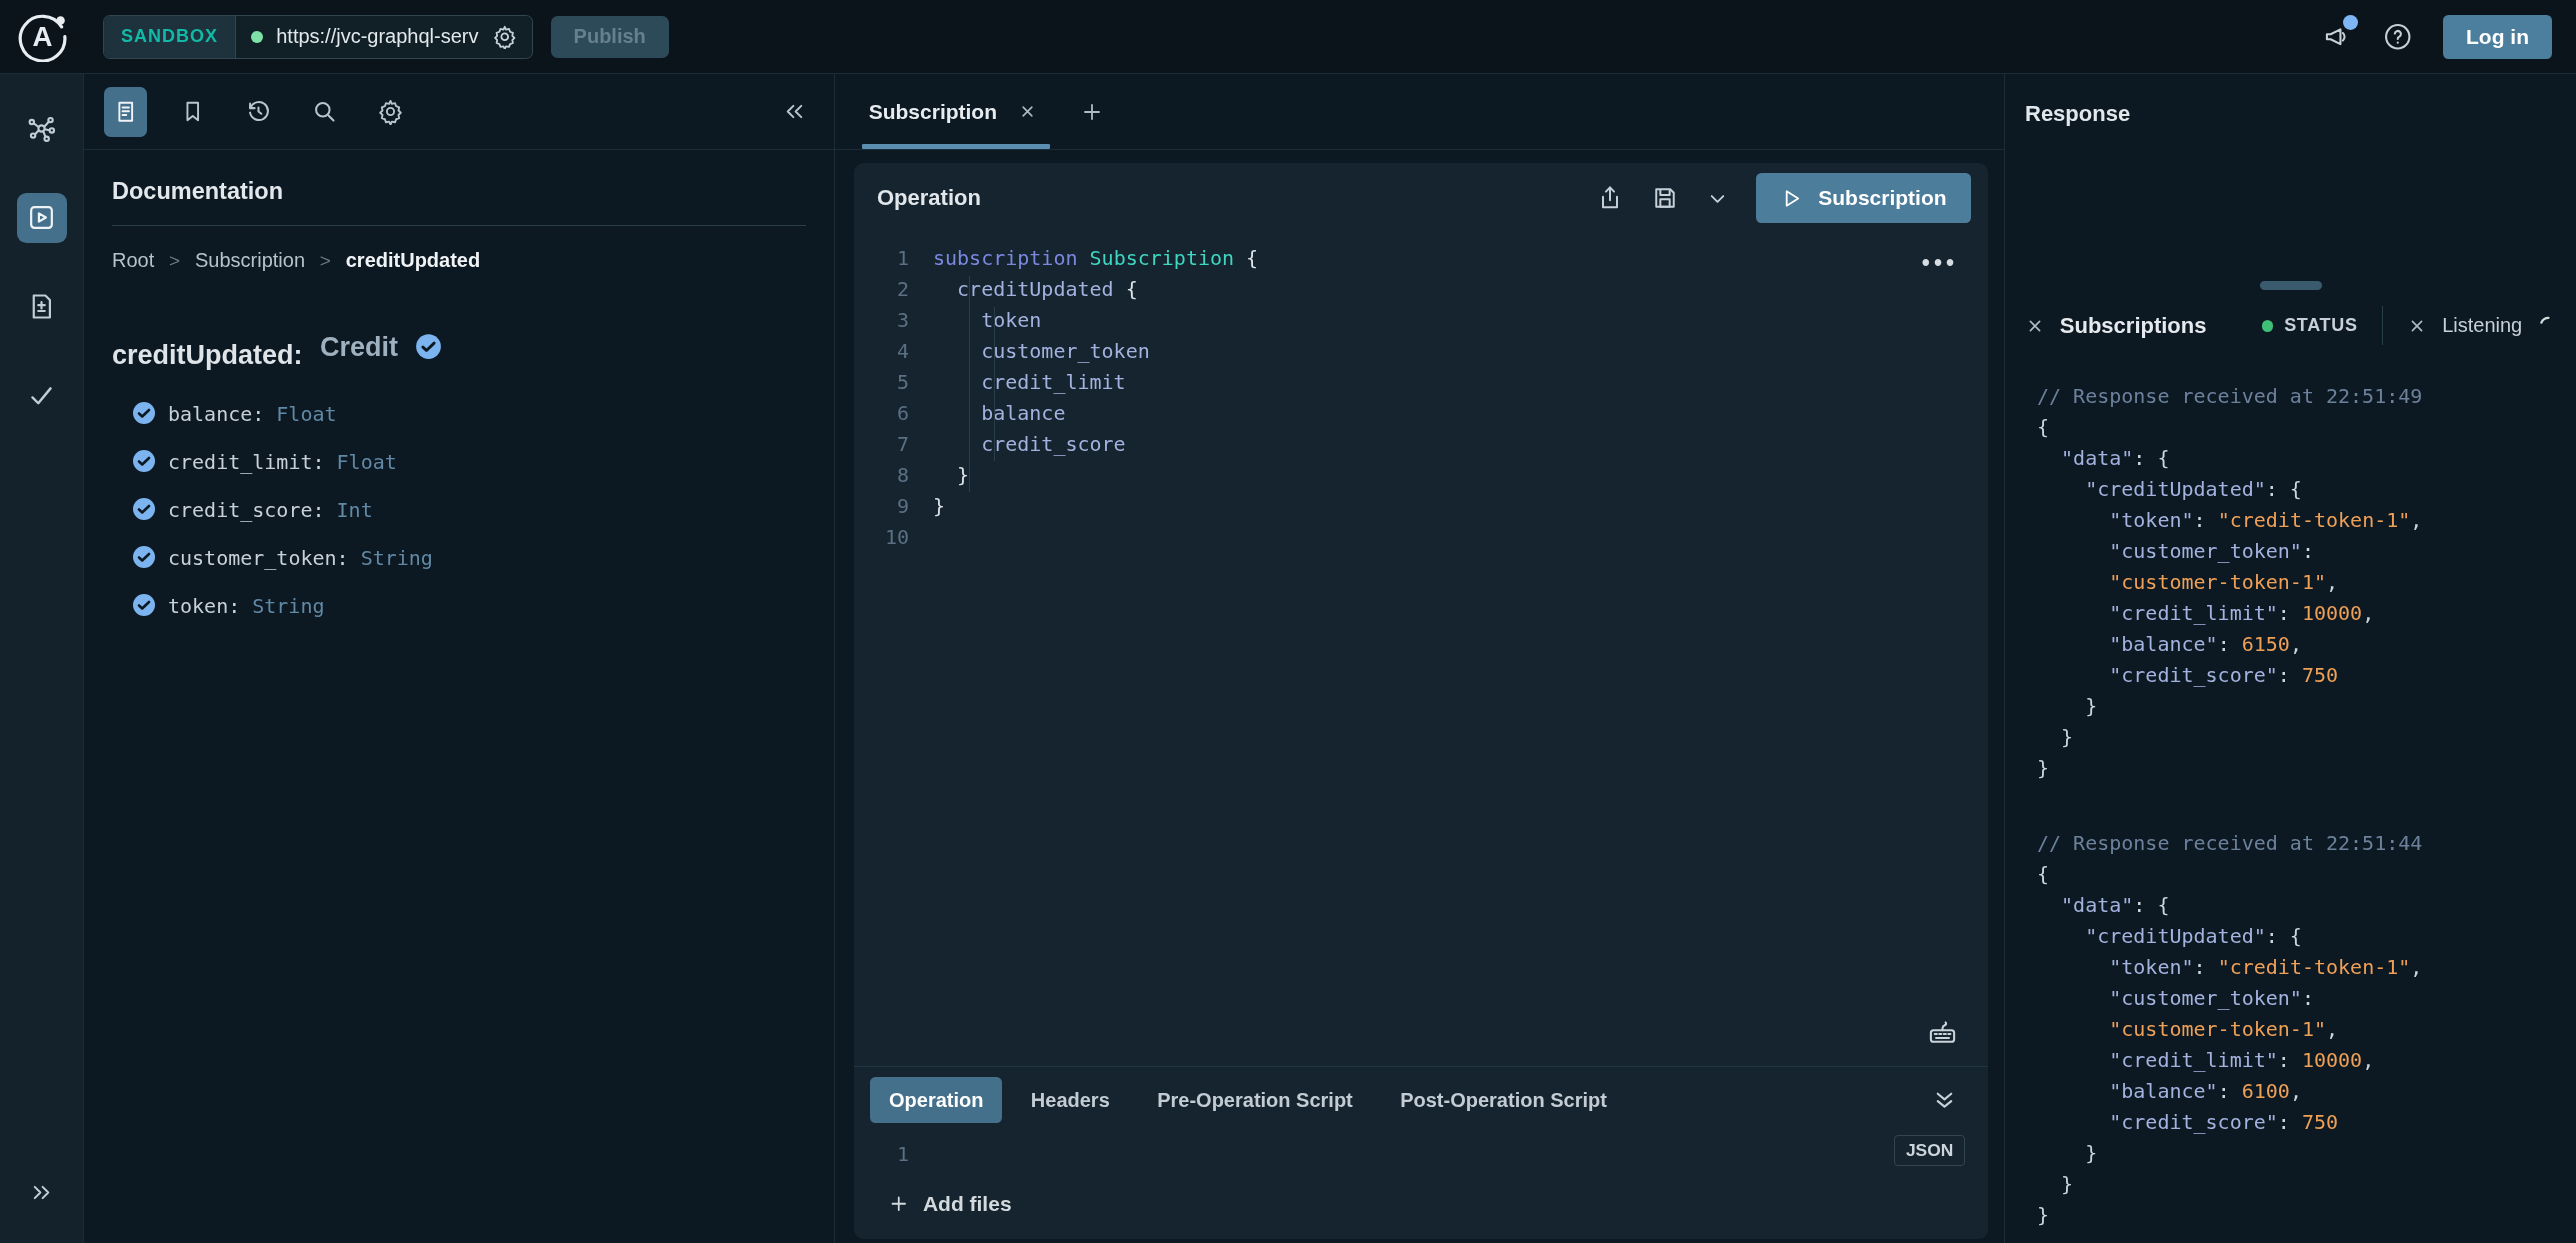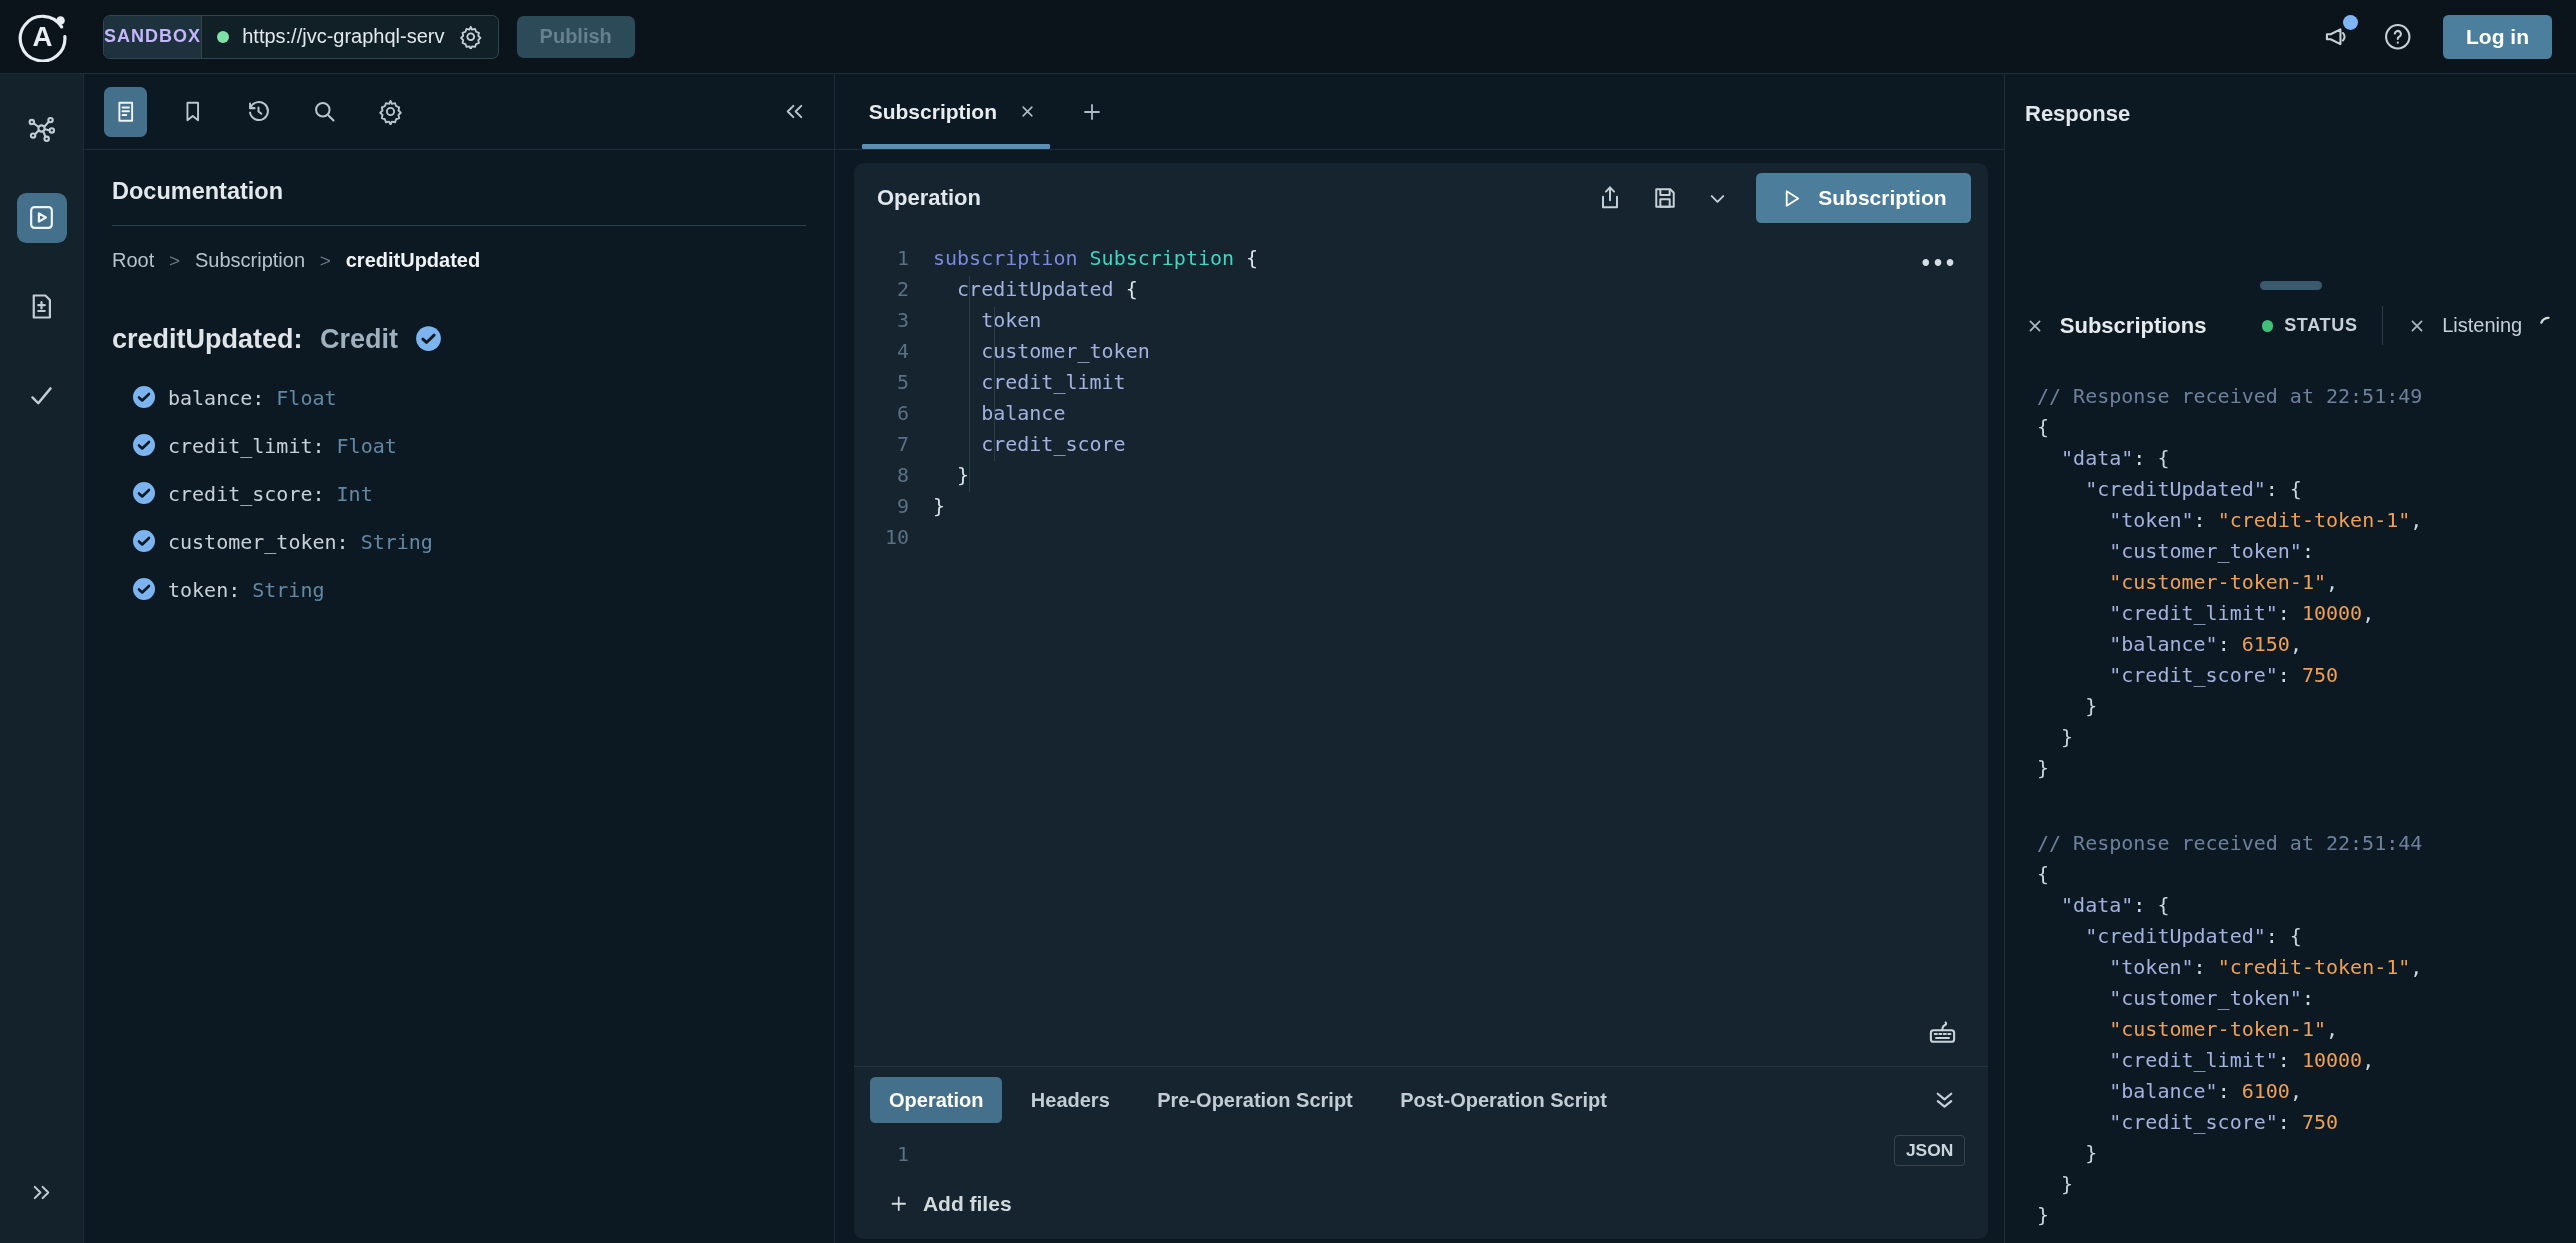--- a/index.html
+++ b/index.html
@@ -4,21 +4,21 @@
 <style>
   * { box-sizing: border-box; }
   html,body { margin:0; padding:0; background:#0b141b; }
   body { font-family:"Liberation Sans", sans-serif; color:#dfe5ea; }
   .app { width:2576px; height:1243px; display:flex; flex-direction:column; overflow:hidden; background:#0b141b; }
 
   
   .topbar { height:74px; display:flex; align-items:center; border-bottom:1.3px solid #1c2d37; background:#0b141b; flex:none; }
   .logo-cell { width:84px; height:100%; display:flex; align-items:center; justify-content:center; flex:none; }
   .endpoint-chip { margin-left:19px; height:44px; display:flex; align-items:center; border:1.3px solid #32464f; border-radius:6.7px; background:#111f27; overflow:hidden; }
-  .sandbox-label { background:#1d323d; height:100%; display:flex; align-items:center; padding:0 0; font-size:18px; font-weight:700; letter-spacing:1px; color:#c4b5fd; border-right:1.3px solid #32464f; }
+  .sandbox-label { background:#1d323d; height:100%; display:flex; align-items:center; padding:0 17px; font-size:18px; font-weight:700; letter-spacing:1px; color:#14b8a6; border-right:1.3px solid #32464f; }
   .endpoint-main { display:flex; align-items:center; gap:13.4px; padding:0 14.8px; }
   .dot-green { width:12px; height:12px; border-radius:50%; background:#7ee2a8; flex:none; }
   .endpoint-url { font-size:20px; color:#e2e8ec; white-space:nowrap; }
   .publish-btn { margin-left:17.4px; height:42px; padding:0 23px; background:#2d4a59; color:#66808f; font-size:20px; font-weight:600; border:none; border-radius:6.7px; }
   .topbar-spacer { flex:1; }
   .topbar-right { display:flex; align-items:center; gap:31px; padding-right:24px; }
   .icon-btn { background:none; border:none; padding:0; color:#c6d0d8; display:flex; align-items:center; justify-content:center; position:relative; }
   .notif-dot { position:absolute; top:-6.7px; right:-6.7px; width:14.8px; height:14.8px; border-radius:50%; background:#7db5f5; }
   .login-btn { height:44px; padding:0 23px; background:#4c7f9d; color:#ffffff; font-size:21px; font-weight:700; border:none; border-radius:5.4px; }
 
@@ -36,21 +36,21 @@
   .tool-chip { width:43px; height:50px; border-radius:6.7px; background:#44708c; color:#f0f4f7; display:flex; align-items:center; justify-content:center; border:none; }
   .tool-ic { background:none; border:none; color:#b9c4cd; display:flex; align-items:center; justify-content:center; }
   .doc-toolbar .collapse { margin-left:auto; }
   .doc-body { padding:28px 28px 0 28px; overflow:hidden; }
   .doc-title { font-size:23.5px; font-weight:600; color:#e3e8ec; }
   .doc-rule { border:none; border-top:1.3px solid #2b3e49; margin:20px 0 0 0; }
   .breadcrumb { margin-top:23px; display:flex; align-items:center; gap:14.8px; font-size:20px; color:#b7c2cb; }
   .crumb-sep { color:#6b7a85; font-size:19px; }
   .crumb-current { color:#f1f4f6; font-weight:700; }
   .doc-heading { margin-top:52px; display:flex; align-items:center; gap:17.4px; }
-  .doc-heading .hname { font-size:27px; font-weight:700; color:#dfe4e8; }
+  .doc-heading .hname { font-size:27px; font-weight:700; color:#dfe4e8;margin-top:16px; }
   .doc-heading .htype { font-size:27px; font-weight:700; color:#9fb0bf; }
   .fields-header { margin-top:64px; display:flex; align-items:center; gap:23px; }
   .fields-label { font-size:22px; font-weight:700; color:#e3e8ec; }
   .fields-list { margin-top:29.5px; display:flex; flex-direction:column; gap:22px; }
   .field-row { display:flex; align-items:center; gap:12px; padding-left:20px; }
   .field-name { font-family:"DejaVu Sans Mono", monospace; font-size:20px; color:#c9d1d8; }
   .field-type { font-family:"DejaVu Sans Mono", monospace; font-size:20px; color:#6189a6; }
 
   
   .workspace { flex:1; display:flex; flex-direction:column; background:#0d1922; min-width:0; }

